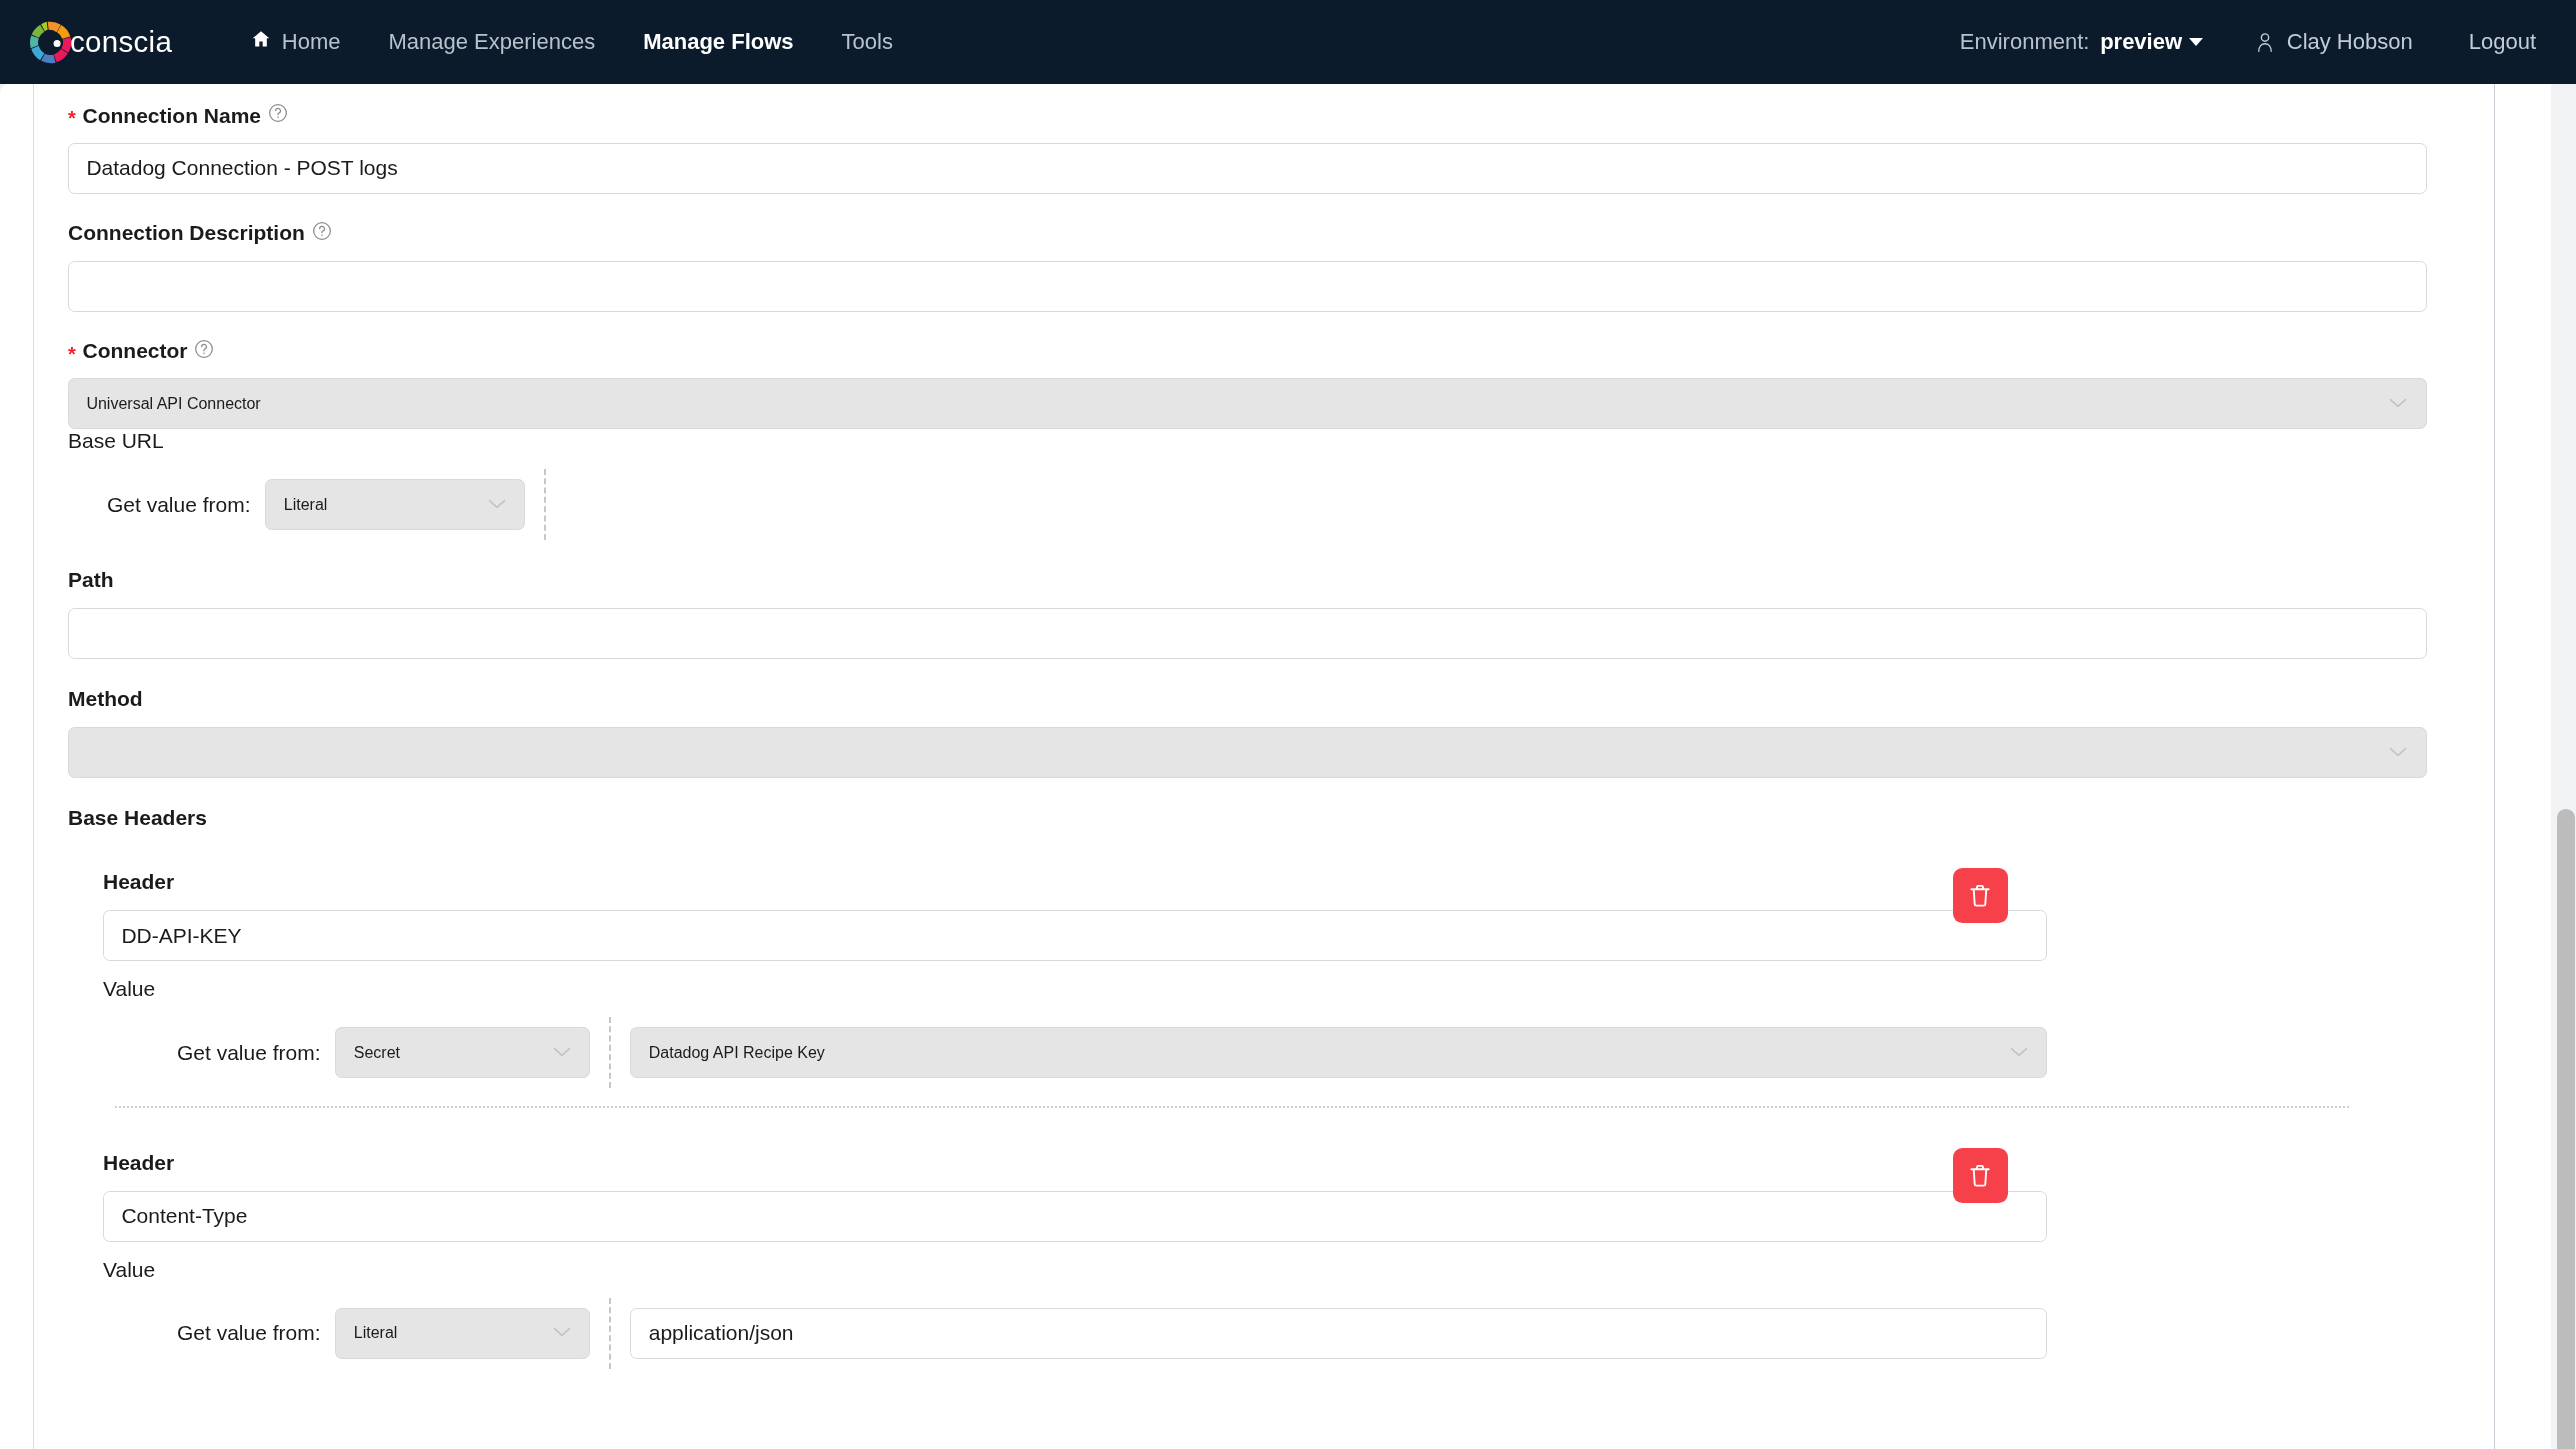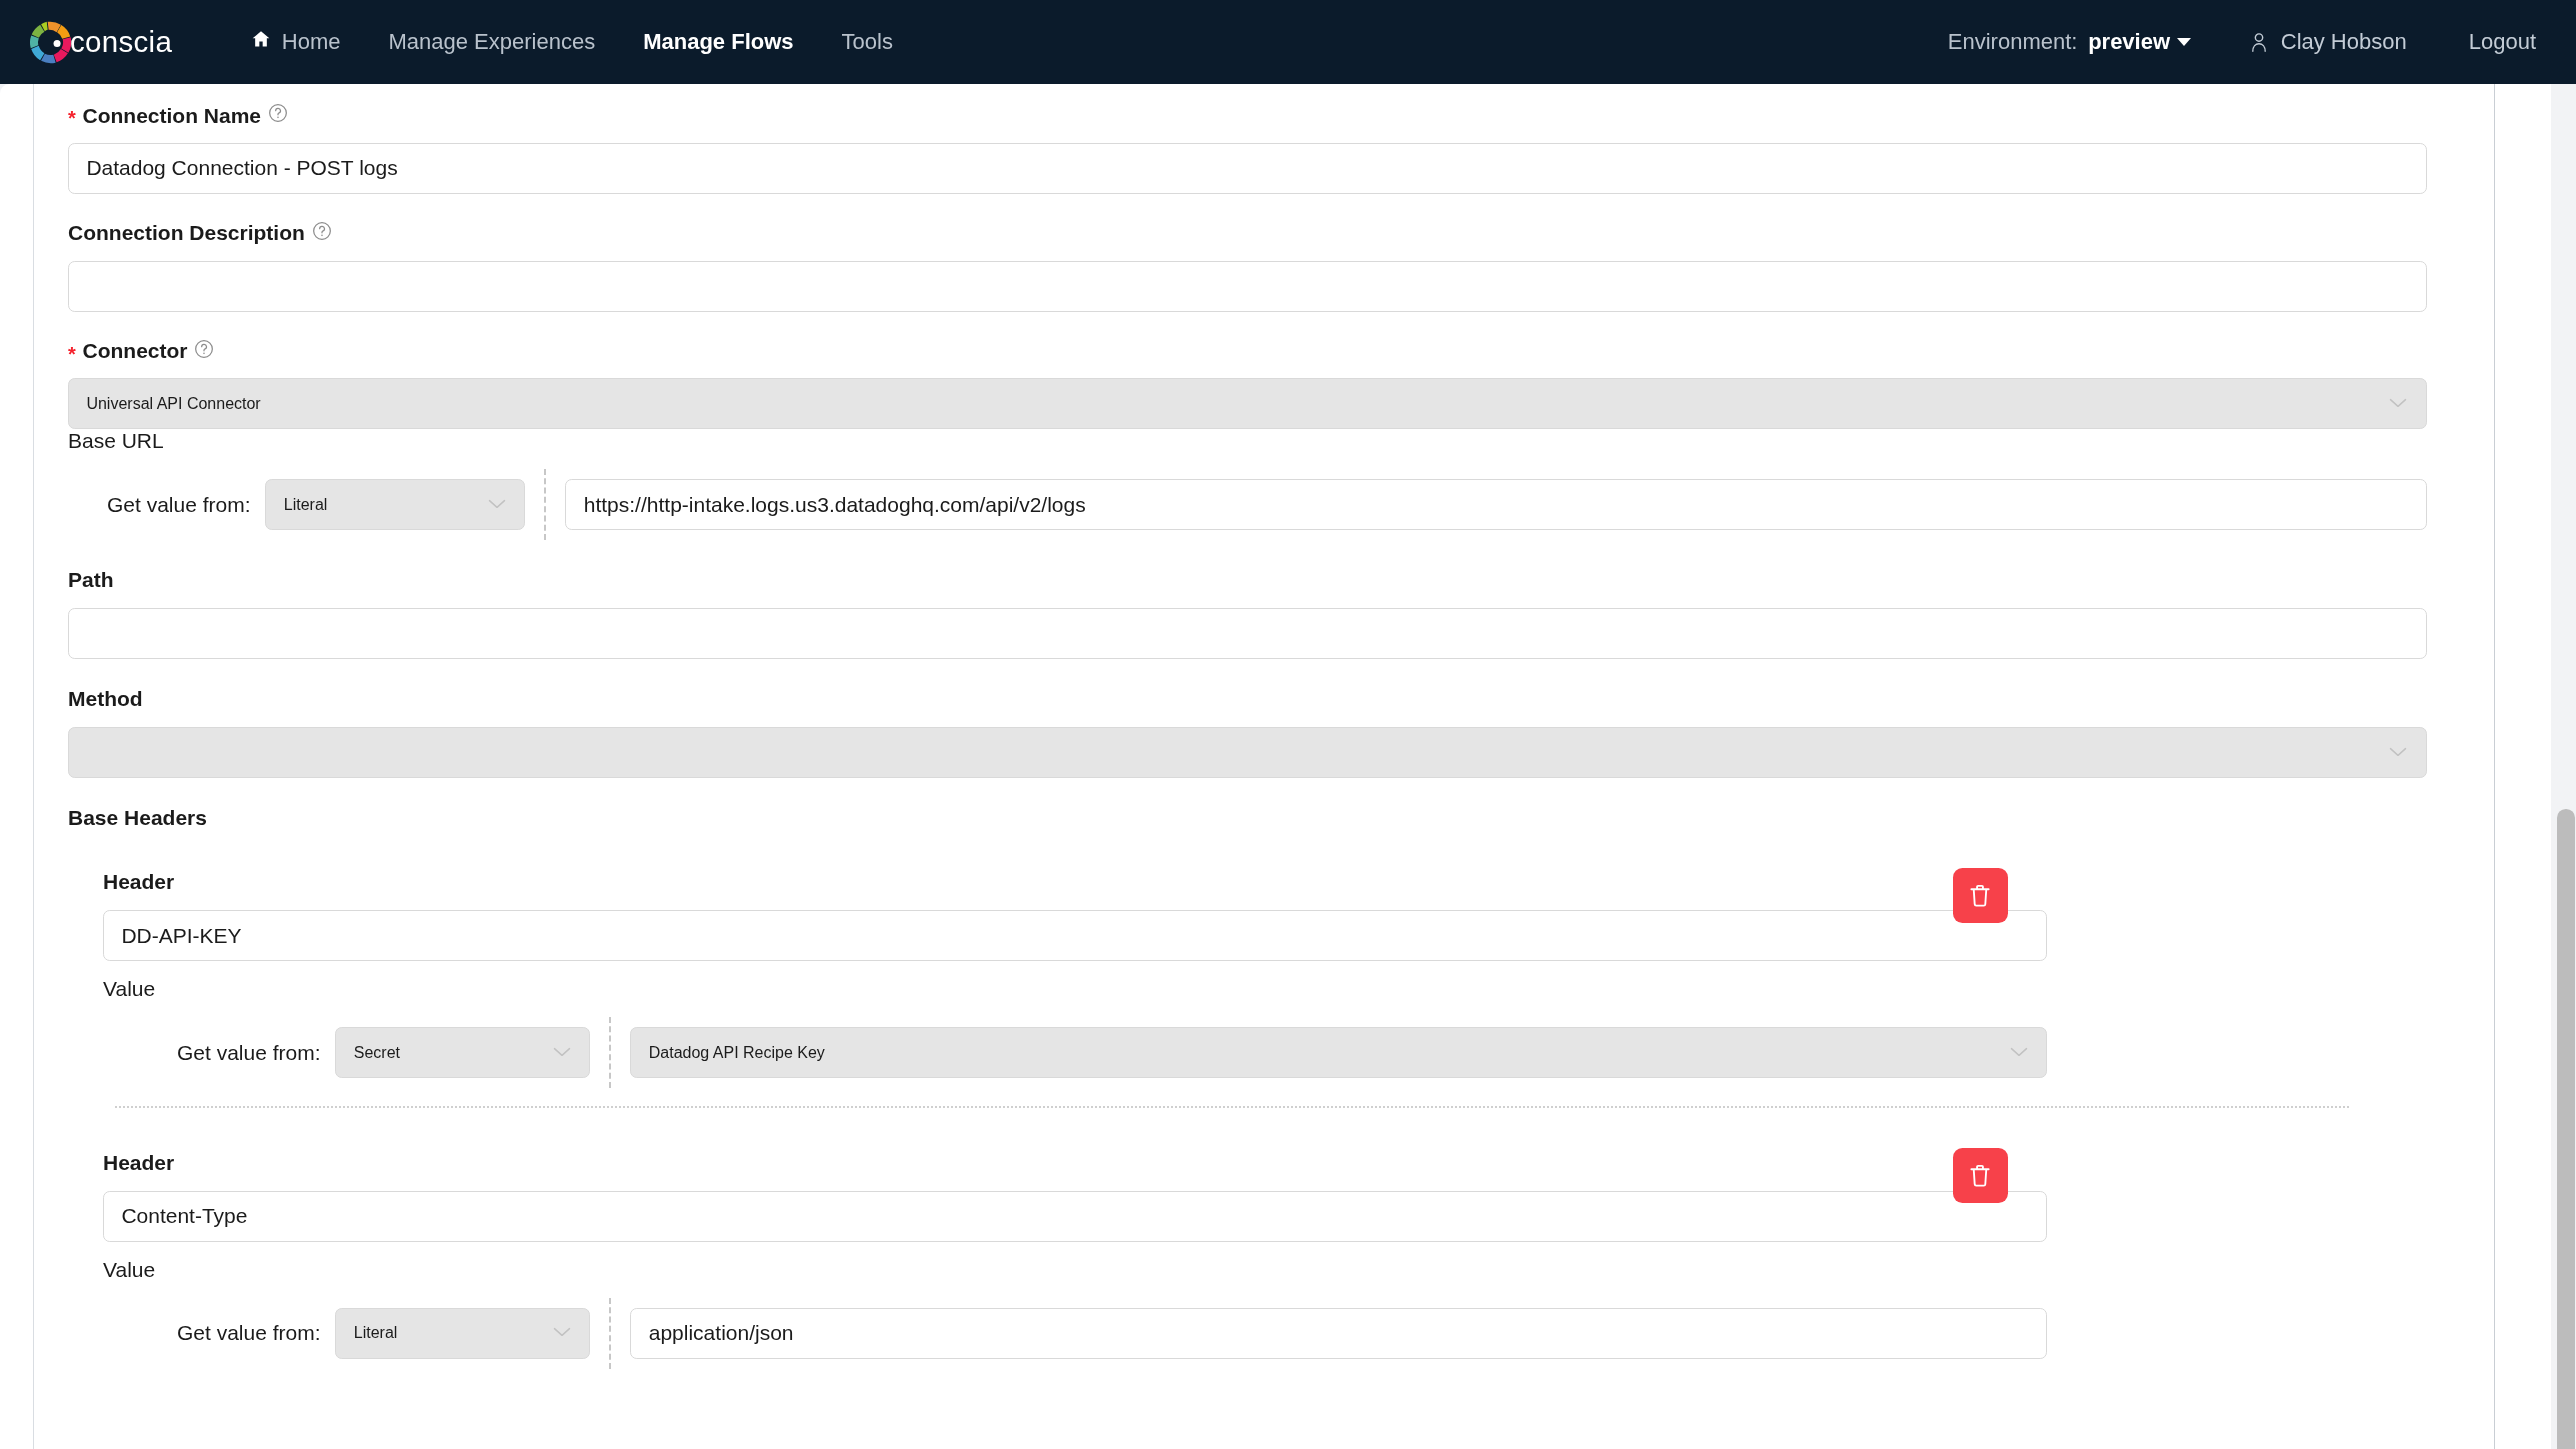--- a/index.html
+++ b/index.html
@@ -39,21 +39,21 @@
     gap: 10.7px;
     cursor: pointer;
     white-space: nowrap;
   }
   .nav-link.active { color: #ffffff; font-weight: 700; }
   .home-icon { display:inline-block; width: 20px; height: 20px; }
   .nav-right {
     margin-left: auto;
     display: flex;
     align-items: center;
-    gap: 18px;
+    gap: 12px;
   }
   .env-wrap {
     display: flex; align-items: center; gap: 10.7px;
     color: #b9c2cc; font-size: 22px; cursor: pointer;
     padding-right: 40px;
   }
   .env-value { color: #ffffff; font-weight: 700; display:flex; align-items:center; gap:6.7px;}
   .caret-down {
     width: 0; height: 0;
     border-left: 7.4px solid transparent;
@@ -375,23 +375,20 @@
           <span class="vs-label">Get value from:</span>
           <div class="select-box vs-select">
             <span class="select-value">Literal</span>
             <span>
               <svg class="chev" viewBox="0 0 24 14" fill="none" stroke="#c2c2c2" stroke-width="1.8" aria-hidden="true">
                 <path d="M3 3 L12 11 L21 3" stroke-linecap="round" stroke-linejoin="round"></path>
               </svg>
             </span>
           </div>
           <div class="vs-divider"></div>
-          <div class="vs-value">
-            <input class="text-input" type="text" value="https://http-intake.logs.us3.datadoghq.com/api/v2/logs" style="">
-          </div>
         </div>
       </div>
 
       <div class="row-gap-2">
         <div class="sub-label bold">Path</div>
         <input class="text-input" type="text" value="" style="">
       </div>
 
       <div class="row-gap-2">
         <div class="sub-label bold">Method</div>

